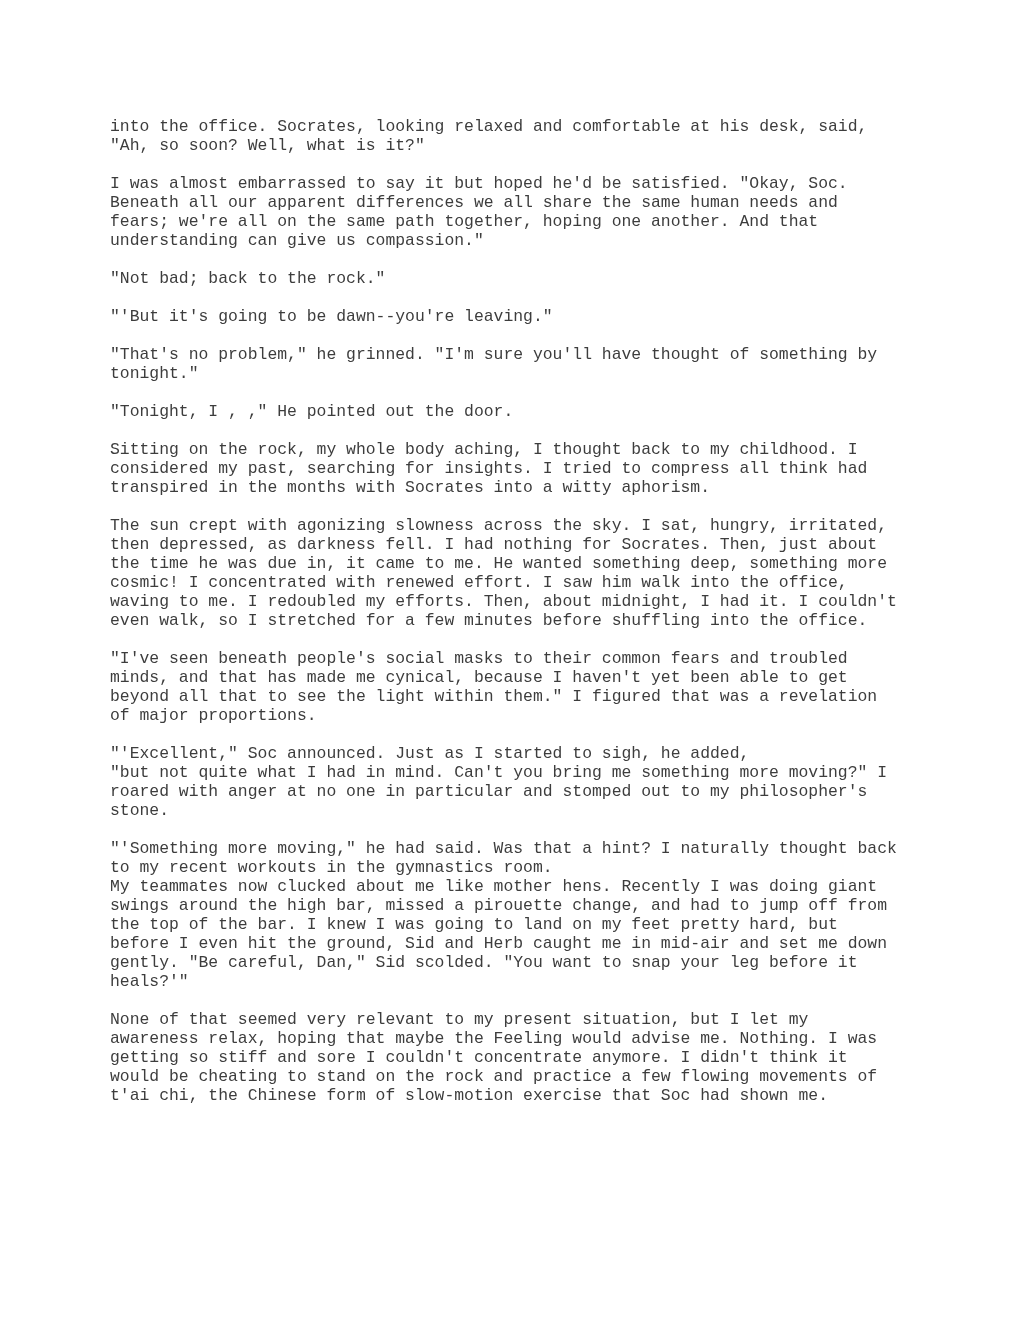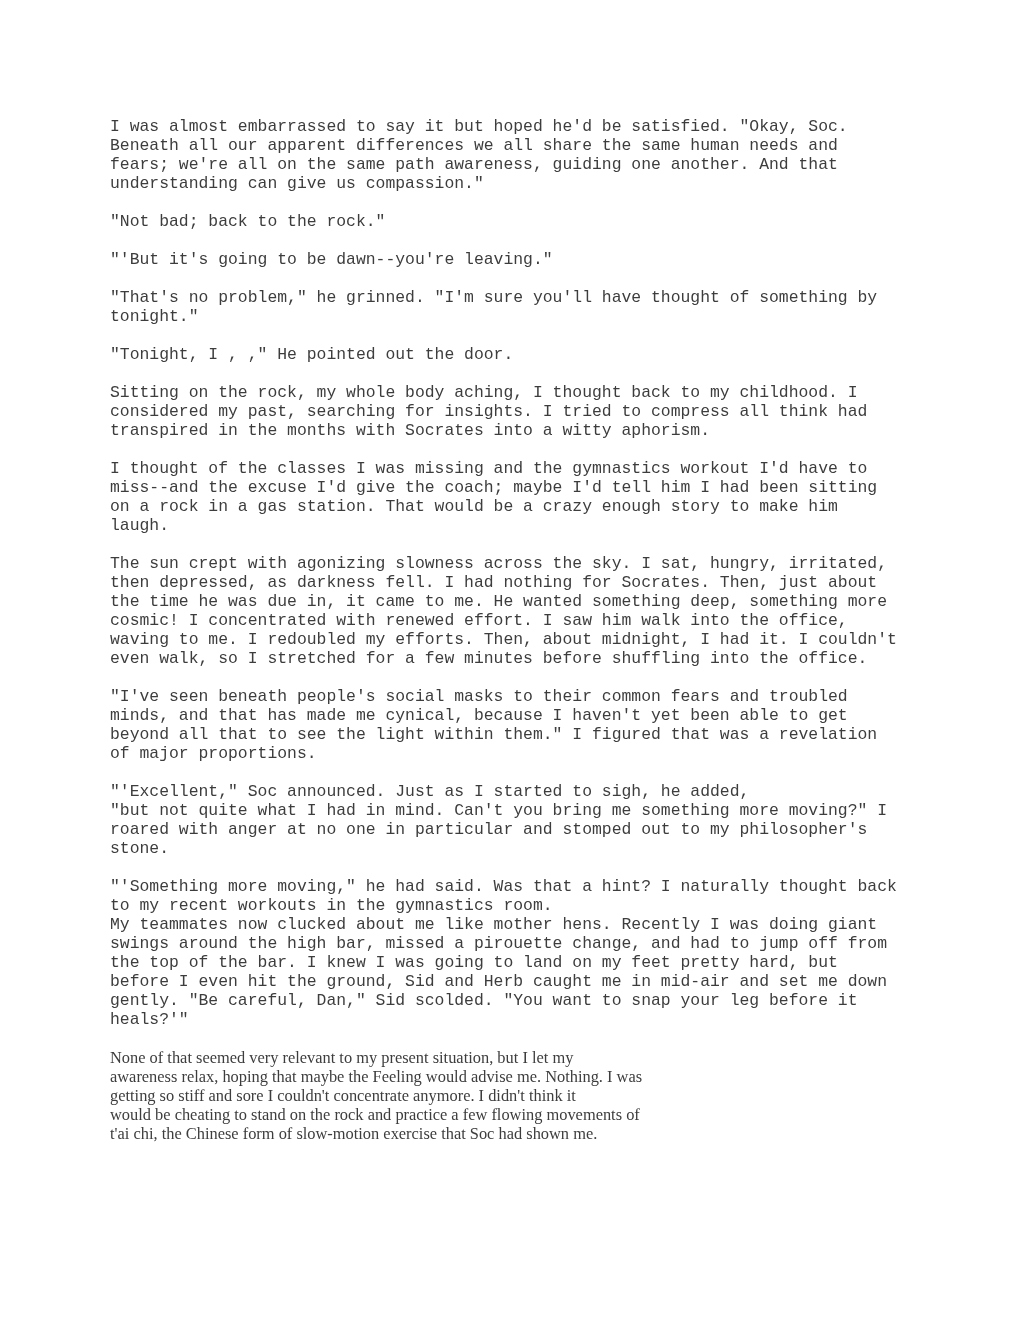--- a/index.html
+++ b/index.html
@@ -28,44 +28,41 @@
     padding: 0;
     font-family: "Liberation Mono", "DejaVu Sans Mono", monospace;
     font-size: 16.4px;
     line-height: 19px;
     color: #3d3d3d;
     white-space: pre;
     letter-spacing: 0;
   }
   pre.paragraph:last-child {
     margin-bottom: 7px;
-    font-family: Liberation Serif, serif;
   }
 </style>
 </head>
 <body>
 
 <main class="page">
   <div class="text-content" id="text-content" style="color: rgb(61, 61, 61);">
+      <pre class="paragraph">into the office. Socrates, looking relaxed and comfortable at his desk, said,
+"Ah, so soon? Well, what is it?"</pre>
       <pre class="paragraph">I was almost embarrassed to say it but hoped he'd be satisfied. "Okay, Soc.
 Beneath all our apparent differences we all share the same human needs and
-fears; we're all on the same path awareness, guiding one another. And that
+fears; we're all on the same path together, hoping one another. And that
 understanding can give us compassion."</pre>
       <pre class="paragraph">"Not bad; back to the rock."</pre>
       <pre class="paragraph">"'But it's going to be dawn--you're leaving."</pre>
       <pre class="paragraph">"That's no problem," he grinned. "I'm sure you'll have thought of something by
 tonight."</pre>
       <pre class="paragraph">"Tonight, I , ," He pointed out the door.</pre>
       <pre class="paragraph">Sitting on the rock, my whole body aching, I thought back to my childhood. I
 considered my past, searching for insights. I tried to compress all think had
 transpired in the months with Socrates into a witty aphorism.</pre>
-      <pre class="paragraph">I thought of the classes I was missing and the gymnastics workout I'd have to
-miss--and the excuse I'd give the coach; maybe I'd tell him I had been sitting
-on a rock in a gas station. That would be a crazy enough story to make him
-laugh.</pre>
       <pre class="paragraph">The sun crept with agonizing slowness across the sky. I sat, hungry, irritated,
 then depressed, as darkness fell. I had nothing for Socrates. Then, just about
 the time he was due in, it came to me. He wanted something deep, something more
 cosmic! I concentrated with renewed effort. I saw him walk into the office,
 waving to me. I redoubled my efforts. Then, about midnight, I had it. I couldn't
 even walk, so I stretched for a few minutes before shuffling into the office.</pre>
       <pre class="paragraph">"I've seen beneath people's social masks to their common fears and troubled
 minds, and that has made me cynical, because I haven't yet been able to get
 beyond all that to see the light within them." I figured that was a revelation
 of major proportions.</pre>

